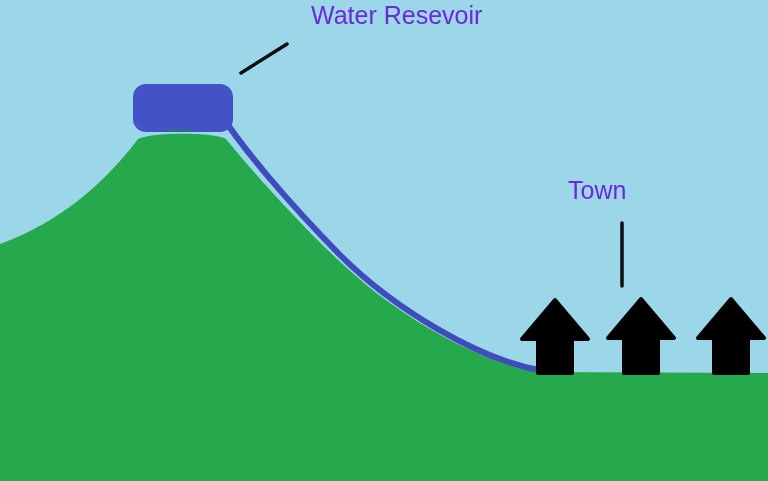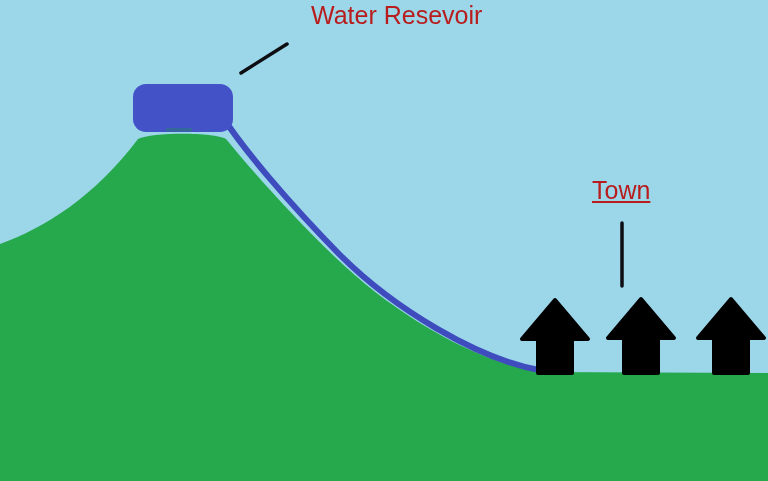--- a/index.html
+++ b/index.html
@@ -17,34 +17,33 @@
   .scene-svg {
     position: absolute;
     left: 0;
     top: 0;
     width: 768px;
     height: 481px;
     display: block;
   }
   .label {
     position: absolute;
-    color: #b91c1c;
+    color: #6d28d9;
     font-size: 25px;
     line-height: 1.1;
     white-space: nowrap;
     user-select: none;
   }
   .label-reservoir {
     left: 311px;
     top: 2px;
   }
   .label-town {
-    left: 592px;
+    left: 568px;
     top: 177px;
-    text-decoration: underline;
   }
 </style>
 </head>
 <body>
 
 <div class="canvas">
 
   <svg class="scene-svg" viewBox="0 0 768 481" xmlns="http://www.w3.org/2000/svg">
 
     <rect x="0" y="0" width="768" height="481" fill="#9bd6e9"></rect>

